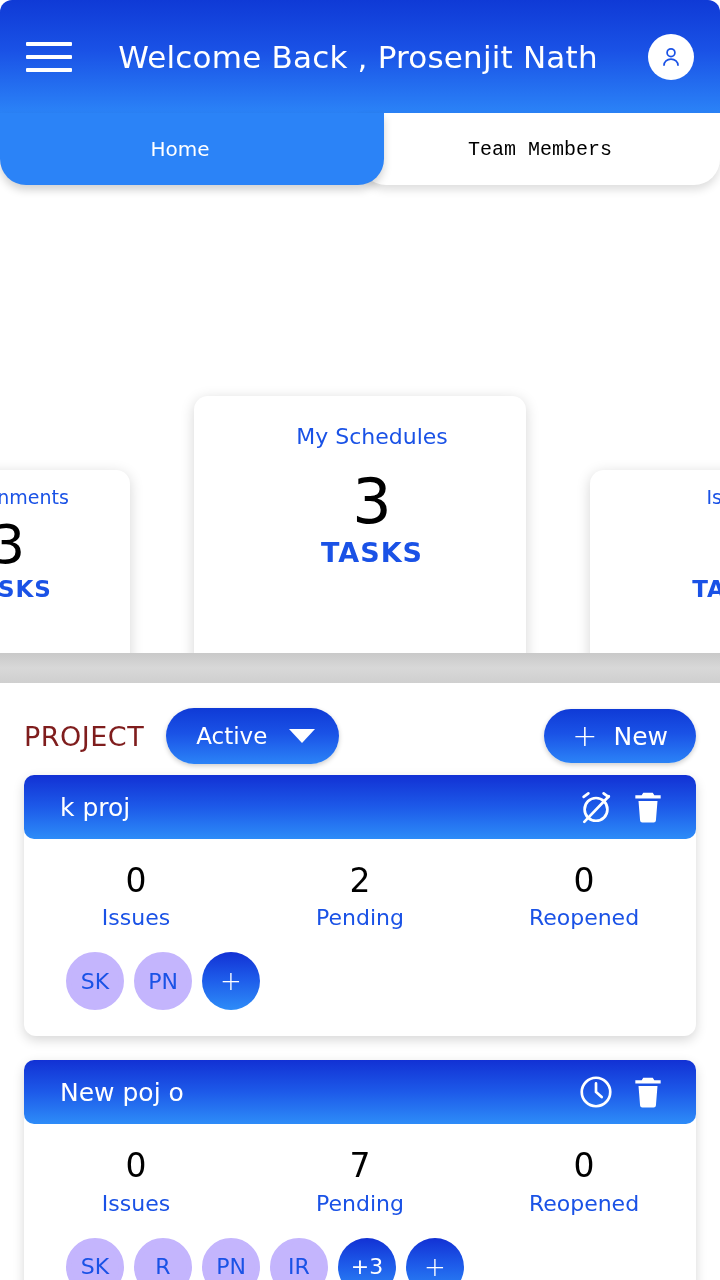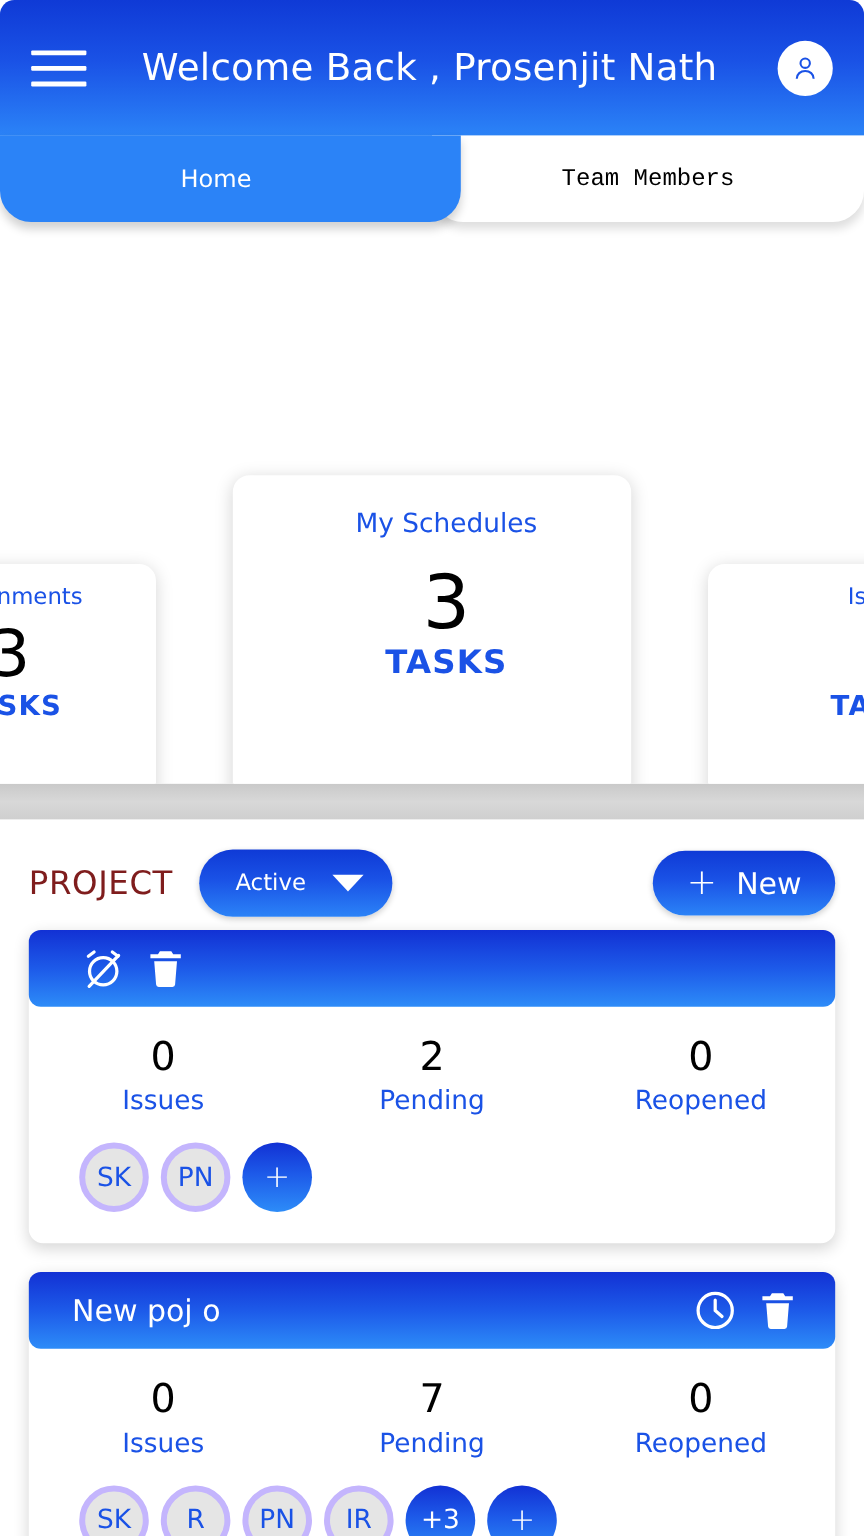--- a/index.html
+++ b/index.html
@@ -101,21 +101,21 @@
     display:flex; align-items:center; height:78px; padding:0 24px;
   }
   .project-label { color:#7f1d1d; font-size:27px; letter-spacing:0.5px; }
   .pill-active {
     margin-left:22px; height:56px; padding:0 24px 0 30px;
     border-radius:28px;
     background:linear-gradient(180deg,#0f3ad6 0%,#1a52e6 45%,#2b83f7 100%);
     display:flex; align-items:center; gap:22px; cursor:pointer;
     box-shadow:0 2px 5px rgba(0,0,0,0.2);
   }
-  .pill-active .pill-text { color:#ffffff; font-size:19px; }
+  .pill-active .pill-text { color:#ffffff; font-size:23px; }
   .caret { width:0; height:0; border-left:13px solid transparent;
     border-right:13px solid transparent; border-top:14px solid #ffffff; }
   .btn-new {
     margin-left:auto; height:54px; padding:0 28px;
     border-radius:27px;
     background:linear-gradient(180deg,#0f3ad6 0%,#1a52e6 45%,#2b83f7 100%);
     display:flex; align-items:center; gap:16px; cursor:pointer;
     box-shadow:0 2px 5px rgba(0,0,0,0.2);
   }
   .btn-new .plus { color:#fff; font-size:30px; line-height:1; font-weight:300; }
@@ -142,21 +142,21 @@
   .stat { flex:1; display:flex; flex-direction:column; align-items:center; }
   .stat-num { color:#000000; font-size:33px; line-height:1.1; }
   .stat-label { color:#1a52e6; font-size:22px; margin-top:6px; }
 
   .avatar-row { display:flex; align-items:center; gap:10px; padding:18px 0 26px 42px; }
   .av {
     width:58px; height:58px; border-radius:50%;
     display:flex; align-items:center; justify-content:center;
     font-size:22px; box-sizing:border-box;
   }
-  .av-initial { background:#e5e5e5; border:5px solid #c4b5fd; color:#1a52e6; }
+  .av-initial { background:#c4b5fd; border:5px solid #c4b5fd; color:#1a52e6; }
   .av-more {
     background:linear-gradient(180deg,#1231d4 0%,#1d5ae9 45%,#2d8cf8 100%);
     color:#ffffff; font-size:22px;
   }
   .av-add {
     background:linear-gradient(180deg,#1231d4 0%,#1d5ae9 45%,#2d8cf8 100%);
     color:#ffffff; font-size:26px; font-weight:300; cursor:pointer;
   }
   .card-gap { height:24px; }
 </style>
@@ -231,20 +231,21 @@
         <span class="caret"></span>
       </div>
       <div class="btn-new">
         <span class="plus">+</span>
         <span class="lbl">New</span>
       </div>
     </div>
 
     <div class="project-card">
       <div class="project-bar">
+        <span class="project-name">k proj</span>
         <span class="bar-icon">
           <svg viewBox="0 0 24 24" fill="none" stroke="#ffffff" stroke-width="1.7" stroke-linecap="round">
             <circle cx="12" cy="13.5" r="7.2"></circle>
             <path d="M4.2 5.6l3-2.2"></path>
             <path d="M19.8 5.6l-3-2.2"></path>
             <path d="M4.6 21.4L20.1 5.2"></path>
           </svg>
         </span>
         <span class="bar-icon">
           <svg viewBox="0 0 24 24" fill="#ffffff">

